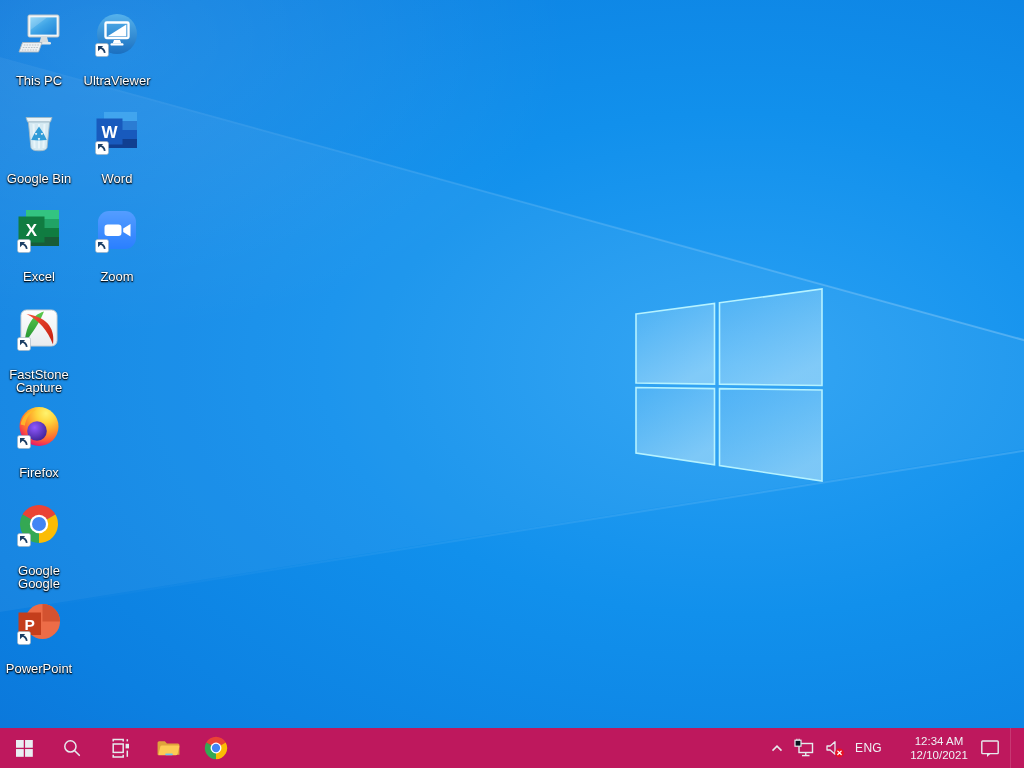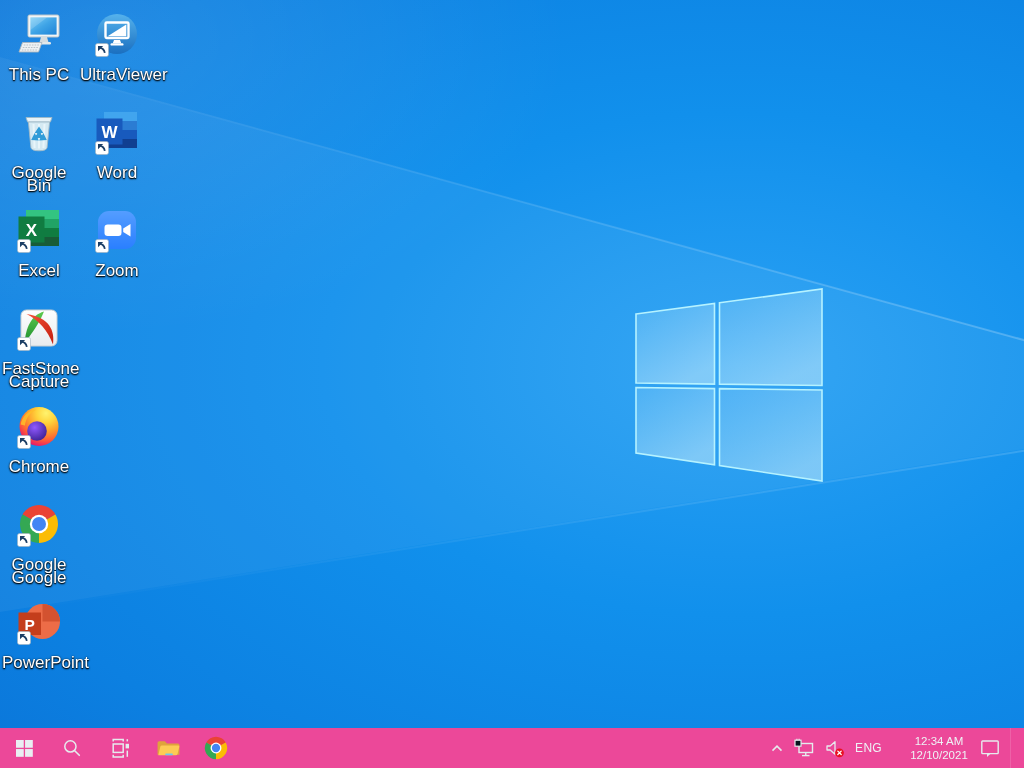--- a/index.html
+++ b/index.html
@@ -20,26 +20,26 @@
     background:linear-gradient(90deg,rgba(255,255,255,0),rgba(255,255,255,.22));}
   .ray.b{left:0;top:612px;width:1038px;transform:rotate(-9deg);
     background:linear-gradient(90deg,rgba(255,255,255,0),rgba(255,255,255,.14));}
   .wall-logo{position:absolute;left:630px;top:282px;}
 
   
   .di{position:absolute;width:74px;text-align:center;cursor:default;
       left:calc(2px + var(--c)*78px);top:calc(12px + var(--r)*98px);}
   .di .art{position:relative;width:44px;height:44px;margin:0 auto;}
   .di .sc{position:absolute;left:0;bottom:-1px;}
-  .di .lbl{margin-top:12px;font-size:17px;line-height:13px;color:#fff;
+  .di .lbl{margin-top:18px;font-size:13px;line-height:13px;color:#fff;
       text-shadow:0 1px 2px rgba(0,0,0,.9),0 1px 1px rgba(0,0,0,.8),0 0 2px rgba(0,0,0,.55);}
 
   
   .taskbar{position:absolute;left:0;bottom:0;width:1024px;height:40px;
-      background:#ec4899;display:flex;align-items:stretch;z-index:5;}
+      background:#be185d;display:flex;align-items:stretch;z-index:5;}
   .tb-btn{width:48px;border:none;background:transparent;display:flex;
       align-items:center;justify-content:center;padding:0;cursor:pointer;}
   .tray{margin-left:auto;display:flex;align-items:center;gap:10px;padding-right:8px;}
   .tray-ic{display:flex;align-items:center;justify-content:center;cursor:pointer;}
   .eng{color:#eef3f6;font-size:12px;letter-spacing:.3px;cursor:pointer;}
   .clock{color:#eef3f6;font-size:11.5px;line-height:14px;text-align:center;cursor:pointer;min-width:62px;margin-left:16px;}
   .show-desktop{width:5px;height:100%;border-left:1px solid rgba(255,255,255,.14);cursor:pointer;}
 </style>
 </head>
 <body>
@@ -244,21 +244,21 @@
         <circle cx="22" cy="22.5" r="19.5" fill="url(#ffo)"></circle>
         <circle cx="20" cy="27" r="9.8" fill="url(#ffp)"></circle>
         <path d="M3.6 20.5 C5.2 12 11.5 6.2 19.5 5.4 C12.5 9 8.8 14 7.9 21.5 Z" fill="rgba(255,190,40,.85)"></path>
       </svg>
       <svg class="sc" width="14" height="14" viewBox="0 0 14 14">
         <rect x="0.5" y="0.5" width="13" height="13" rx="2" fill="#fff" stroke="#9fb0bd" stroke-width="0.6"></rect>
         <path d="M9.8 9.8 C9.2 6.6 7.4 5 4.6 4.6" stroke="#1c3f66" stroke-width="1.8" fill="none"></path>
         <path d="M3 8.2 V3 H8.2 Z" fill="#1c3f66"></path>
       </svg>
     </div>
-    <div class="lbl">Chrome</div>
+    <div class="lbl">Firefox</div>
   </div>
 
   <div class="di" style="--c:0;--r:5">
     <div class="art">
       <svg width="44" height="44" viewBox="0 0 44 44">
         <path d="M22 22 L5.55 12.5 A19 19 0 0 1 38.45 12.5 Z" fill="#ea4335"></path>
         <path d="M22 22 L5.55 12.5 A19 19 0 0 0 22 41 Z" fill="#34a853"></path>
         <path d="M22 22 L22 41 A19 19 0 0 0 38.45 12.5 Z" fill="#fbbc04"></path>
         <circle cx="22" cy="22" r="9.2" fill="#fff"></circle>
         <circle cx="22" cy="22" r="7" fill="#4285f4"></circle>

